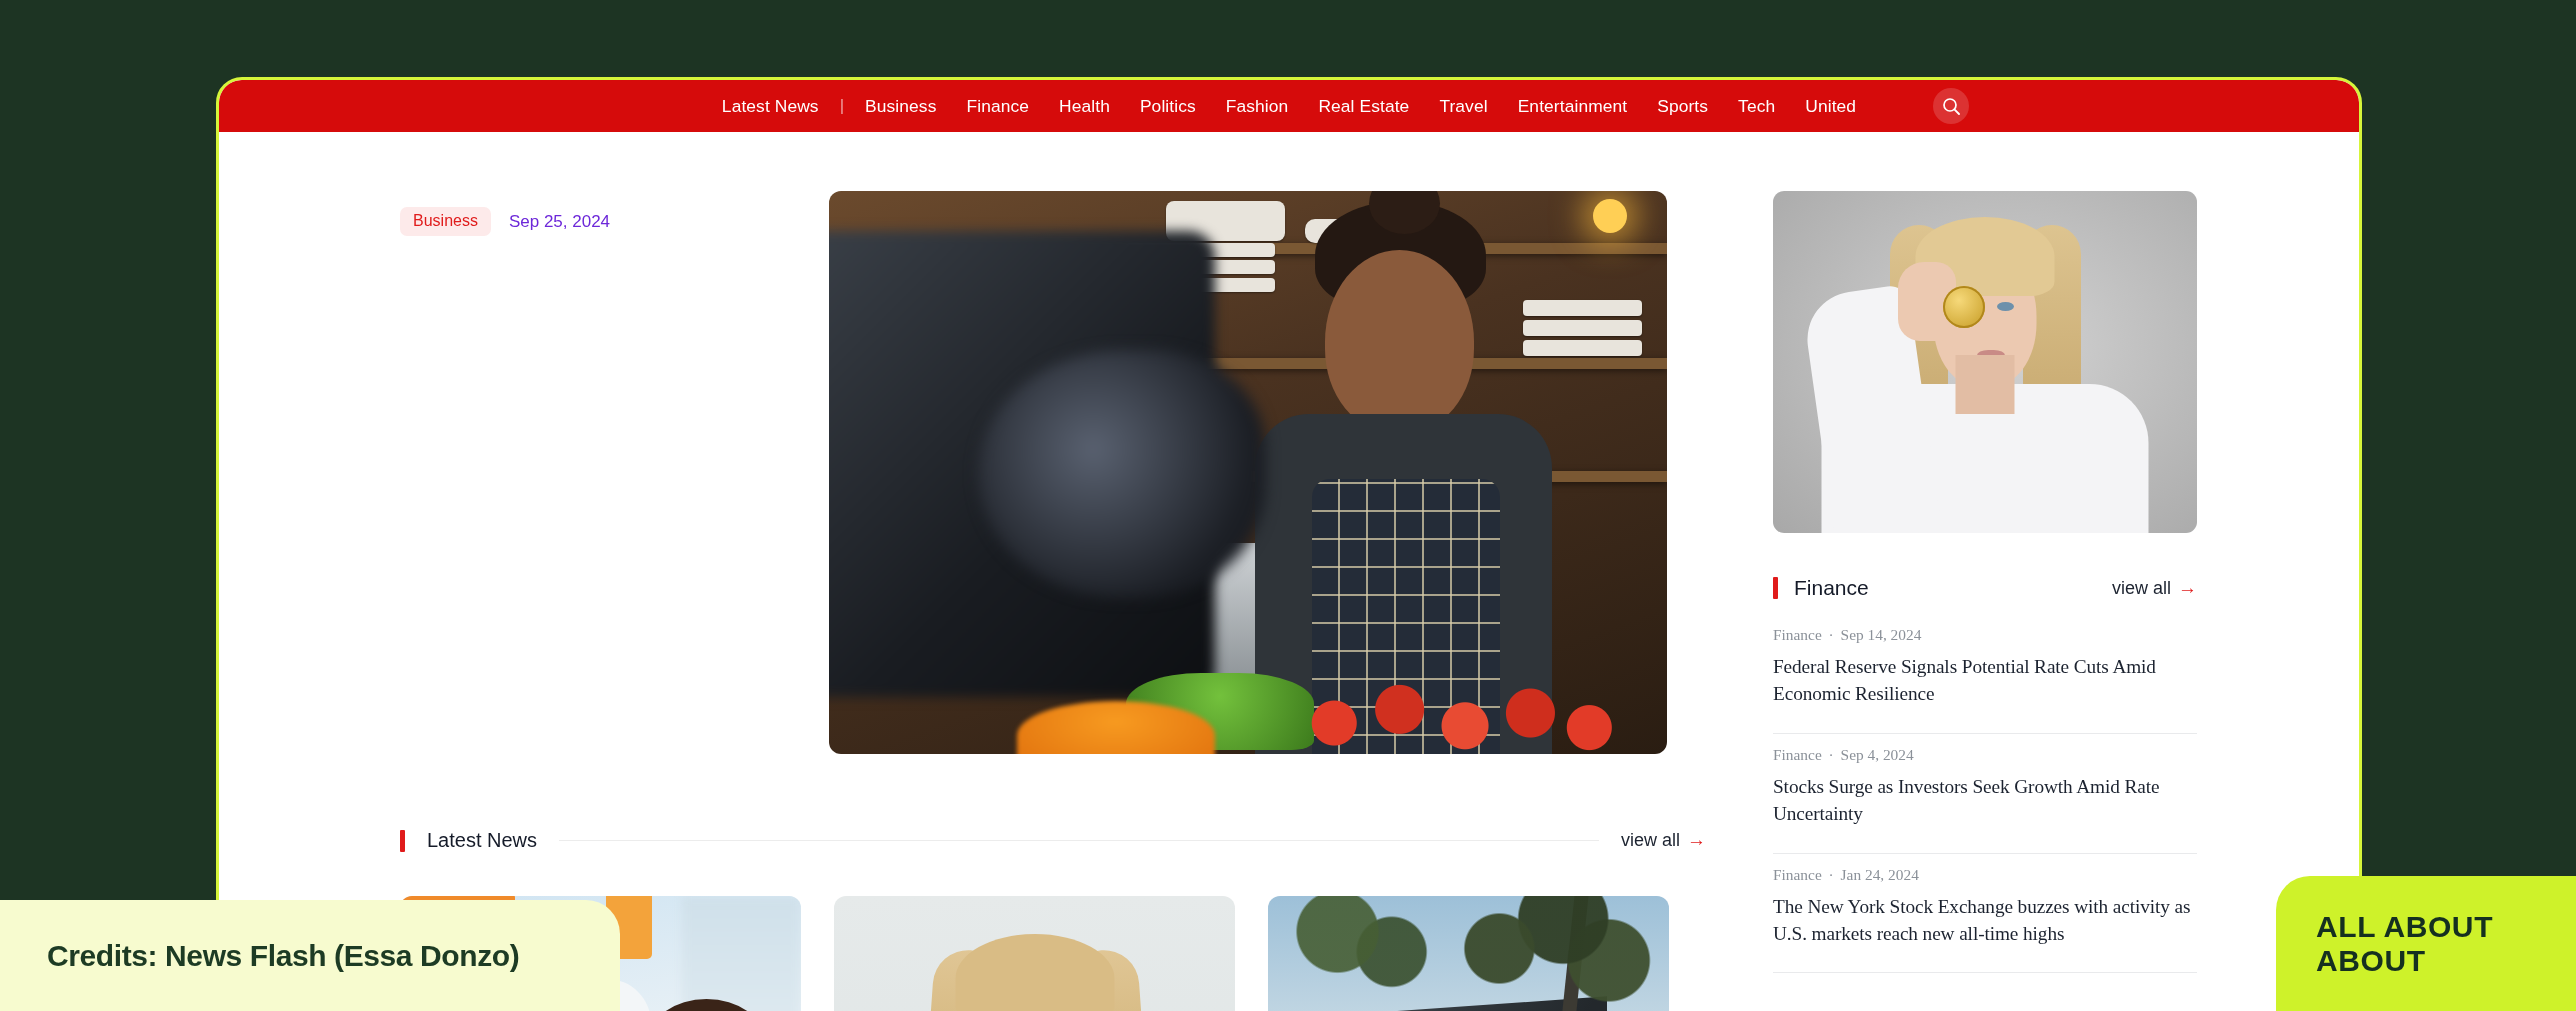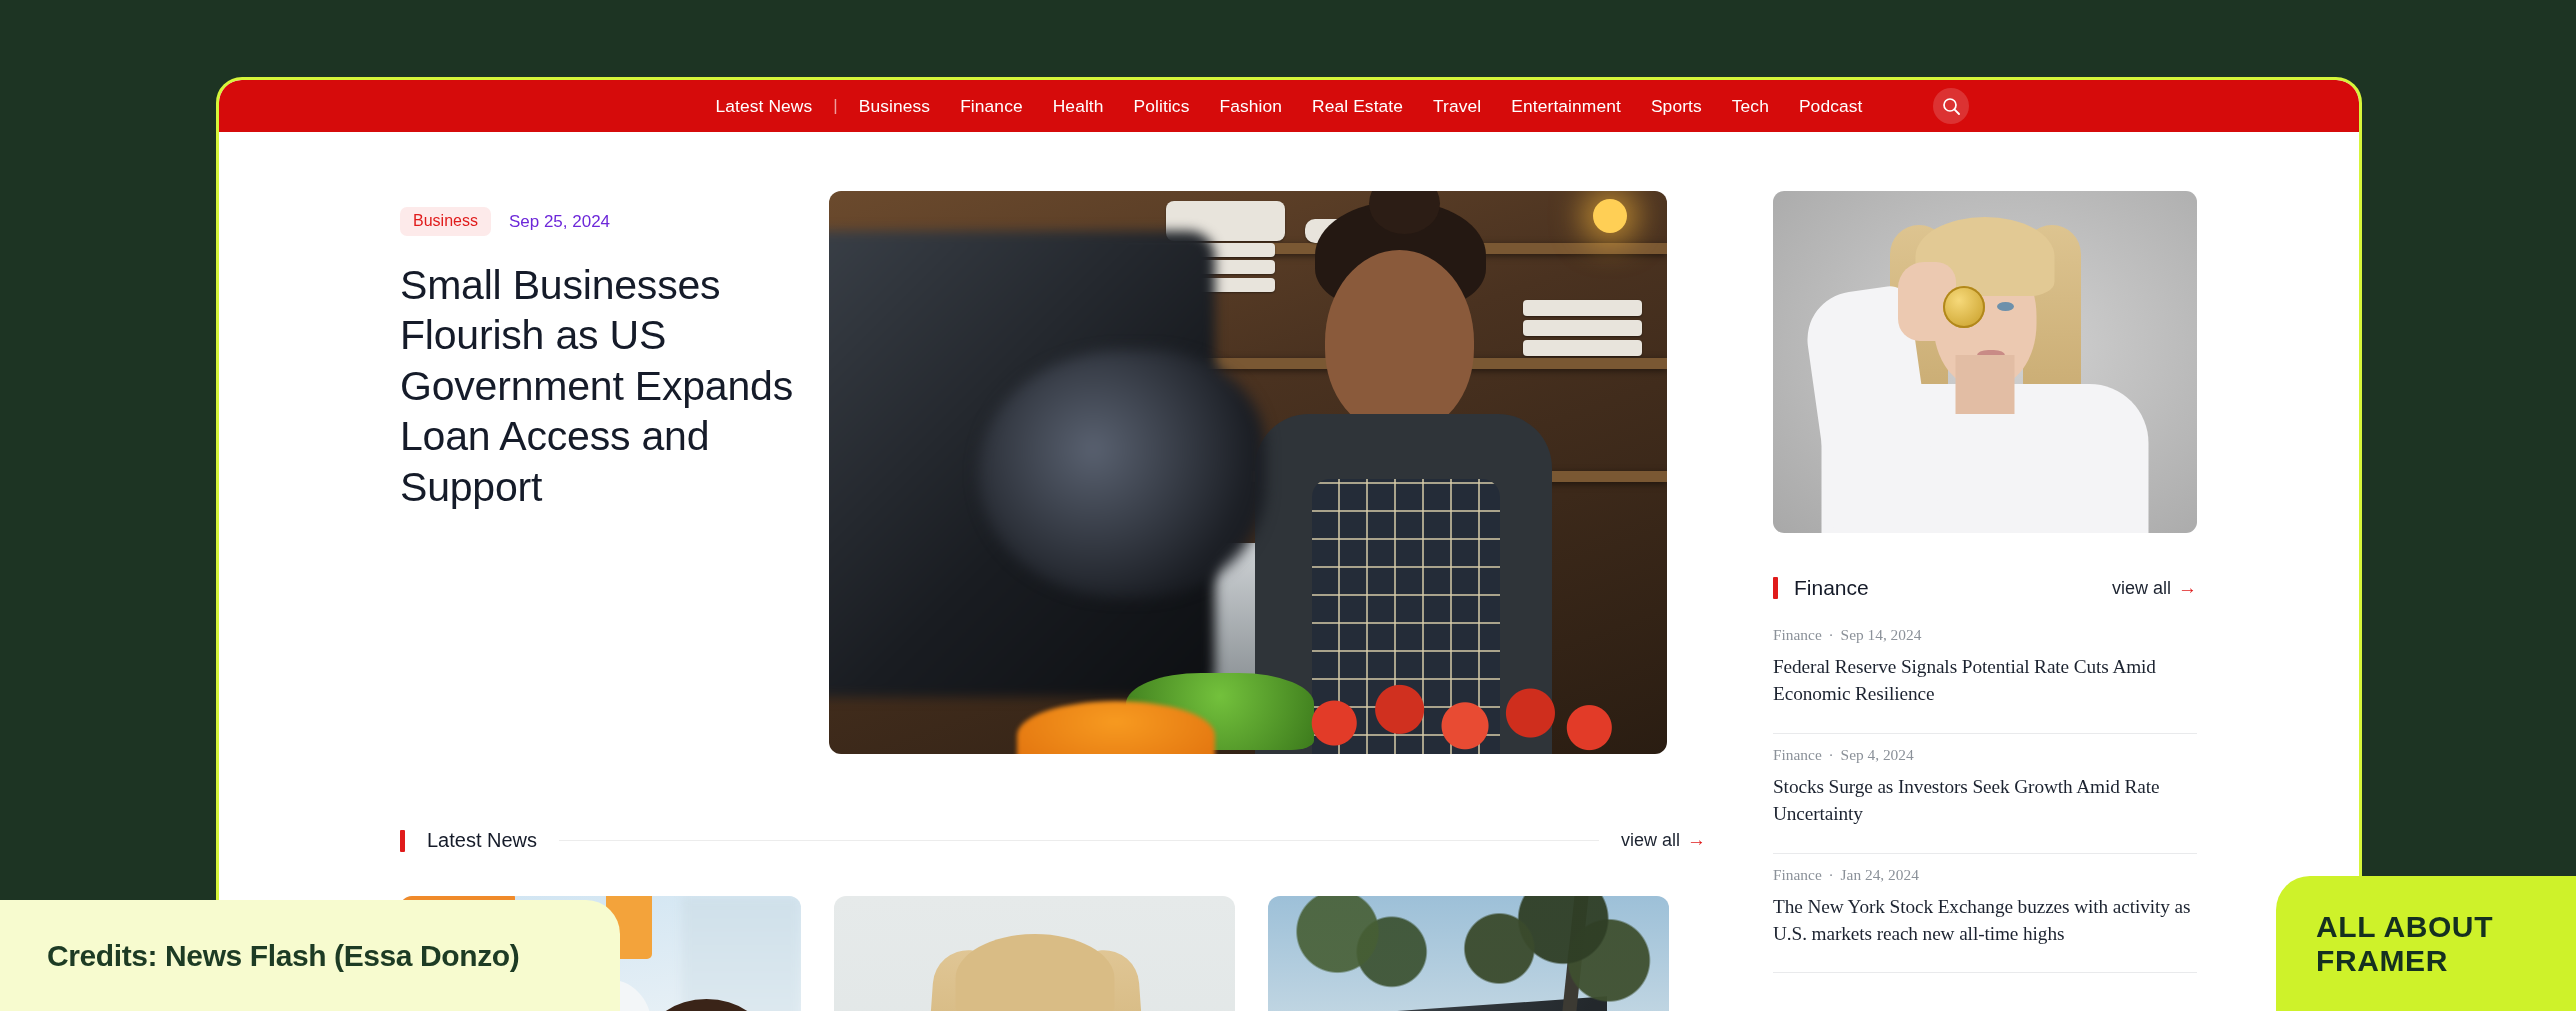--- a/index.html
+++ b/index.html
@@ -451,21 +451,21 @@
         <li class="nav-item">Business</li>
         <li class="nav-item">Finance</li>
         <li class="nav-item">Health</li>
         <li class="nav-item">Politics</li>
         <li class="nav-item">Fashion</li>
         <li class="nav-item">Real Estate</li>
         <li class="nav-item">Travel</li>
         <li class="nav-item">Entertainment</li>
         <li class="nav-item">Sports</li>
         <li class="nav-item">Tech</li>
-        <li class="nav-item">Podcast</li>
+        <li class="nav-item">United</li>
       </ul>
 
       <div id="search-btn">
         <svg width="19" height="19" viewBox="0 0 19 19">
           <circle cx="8" cy="8" r="6" fill="none" stroke="#ffffff" stroke-width="1.7"></circle>
           <line x1="12.4" y1="12.4" x2="17" y2="17" stroke="#ffffff" stroke-width="1.9" stroke-linecap="round"></line>
         </svg>
       </div>
     </div>
 
@@ -473,21 +473,20 @@
       <div id="content-wrap">
 
         <div id="main-col">
 
           <div id="hero">
             <div id="hero-text">
               <div class="meta-row">
                 <span class="tag-pill">Business</span>
                 <span class="meta-date">Sep 25, 2024</span>
               </div>
-              <h1 id="hero-title">Small Businesses Flourish as US Government Expands Loan Access and Support</h1>
             </div>
 
             <div id="hero-image">
               <div class="ph ph-kitchen">
                 <div class="shelf s1"></div>
                   <div class="shelf s2"></div>
                   <div class="shelf s3"></div>
                 <div class="plate" style="left:337px;top:10px;width:119px;height:40px;border-radius:8px;"></div>
                 <div class="plate" style="left:297px;top:52px;width:149px;height:14px;"></div>
                 <div class="plate" style="left:297px;top:69px;width:149px;height:14px;"></div>
@@ -623,17 +622,17 @@
       </div>
     </div>
   </div>
 
   <div id="credits">
     <span id="credits-text">Credits: News Flash (Essa Donzo)</span>
   </div>
 
   <div id="framer-badge">
     <span class="framer-line">ALL ABOUT</span>
-    <span class="framer-line">FRAMER</span>
+    <span class="framer-line">ABOUT</span>
   </div>
 
 </div>
 
 
 </body></html>

